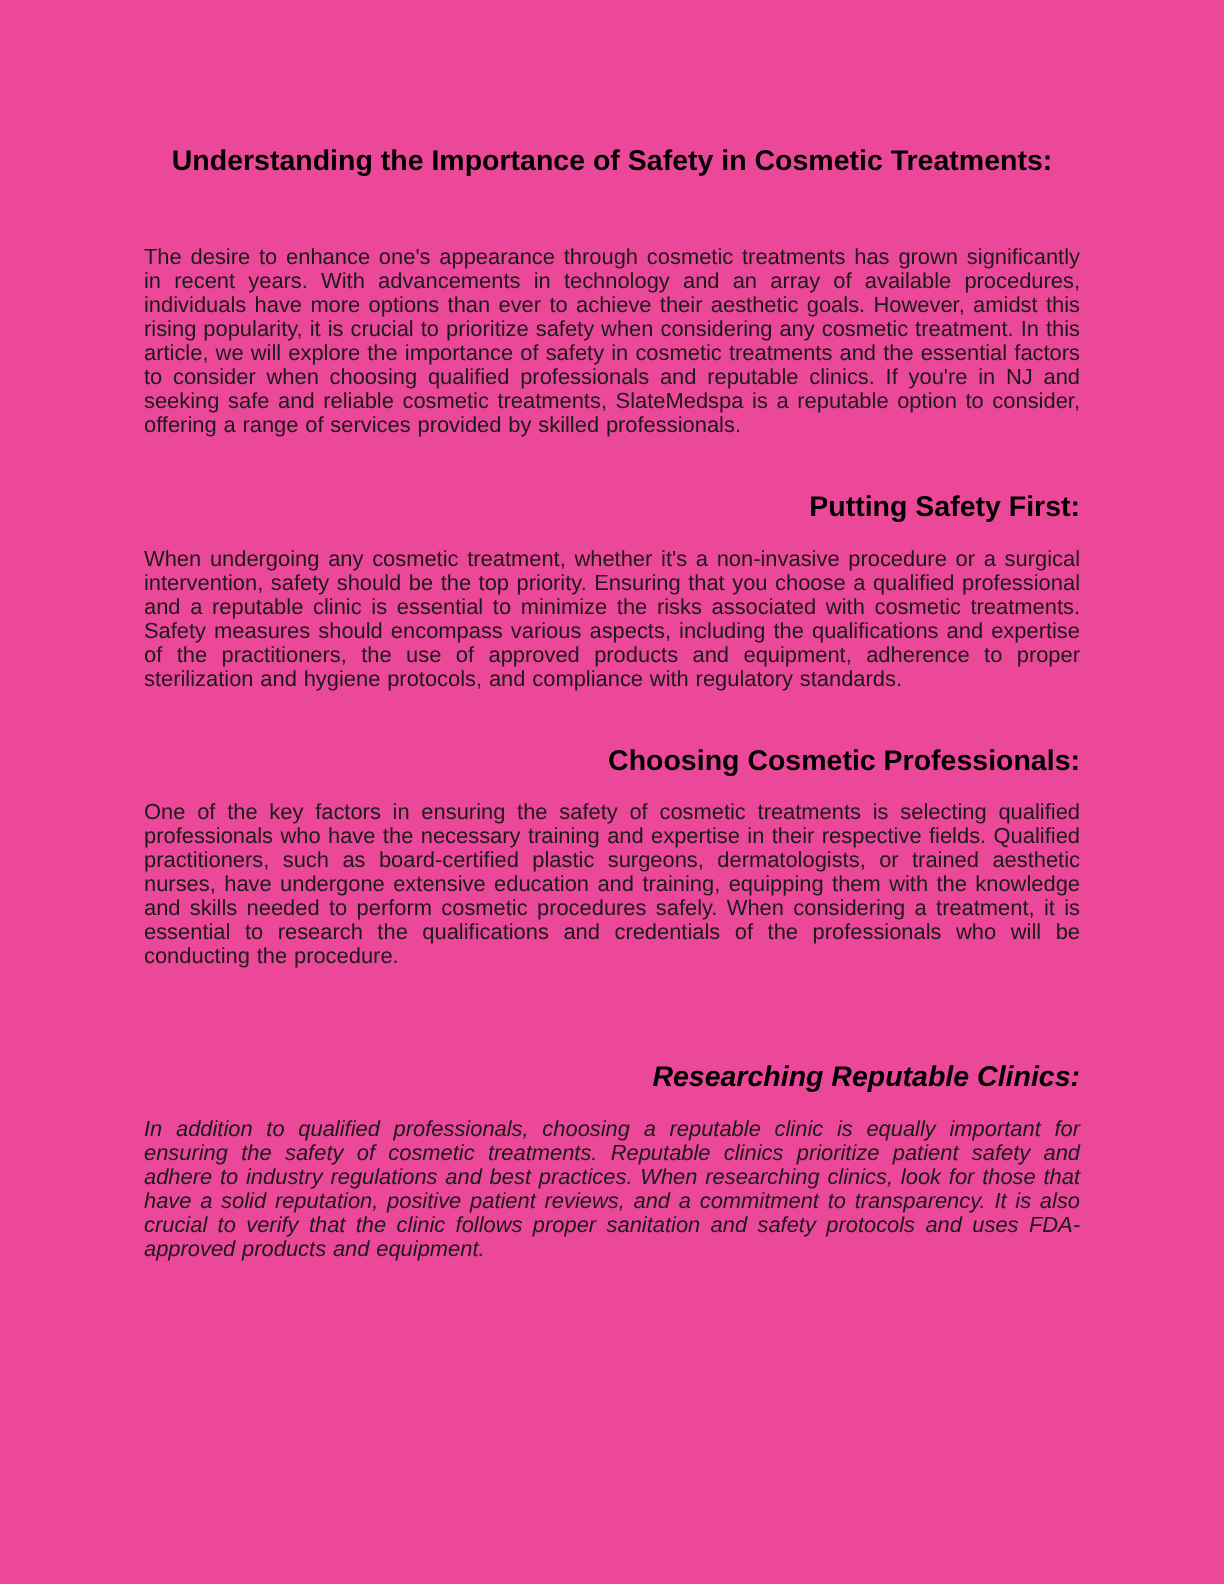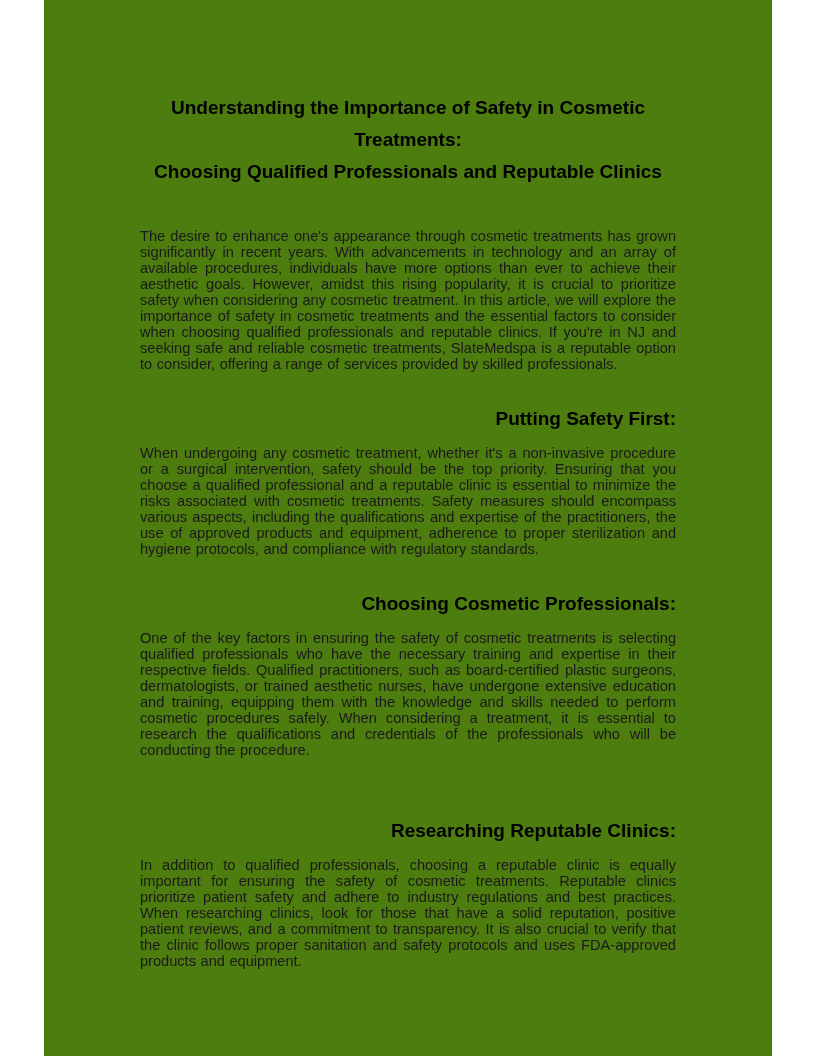--- a/index.html
+++ b/index.html
@@ -2,24 +2,24 @@
 <html><head>
 <meta charset="utf-8">
 <style>
   * { margin: 0; padding: 0; box-sizing: border-box; }
 
   html, body {
     background: #ffffff;
   }
 
   .page {
-    width: 728px;
+    width: 816px;
     height: 1056px;
     margin: 0 auto;
-    background: #4d7c0f;
+    background: #ec4899;
     padding: 92px 96px 60px 96px;
     font-family: "Liberation Sans", sans-serif;
     color: #1a1a1a;
     overflow: hidden;
   }
 
   .doc-title {
     font-size: 19px;
     font-weight: 700;
     color: #000000;
@@ -40,38 +40,38 @@
     color: #1a1a1a;
     word-spacing: 0.5px;
   }
 
   .doc-section {
     margin-top: 36px;
   }
 
   .doc-section.extra-gap {
     margin-top: 62px;
+    font-style: italic;
   }
 
   .section-heading {
     font-size: 19px;
     font-weight: 700;
     color: #000000;
     margin-bottom: 15px;
     text-align: right;
   }
 </style>
 </head>
 <body>
 
 <div class="page">
 
   <h1 class="doc-title">
     <span class="title-line">Understanding the Importance of Safety in Cosmetic Treatments:</span>
-    <span class="title-line">Choosing Qualified Professionals and Reputable Clinics</span>
   </h1>
 
   <p class="body-text">The desire to enhance one's appearance through cosmetic treatments has grown significantly in recent years. With advancements in technology and an array of available procedures, individuals have more options than ever to achieve their aesthetic goals. However, amidst this rising popularity, it is crucial to prioritize safety when considering any cosmetic treatment. In this article, we will explore the importance of safety in cosmetic treatments and the essential factors to consider when choosing qualified professionals and reputable clinics. If you're in NJ and seeking safe and reliable cosmetic treatments, SlateMedspa is a reputable option to consider, offering a range of services provided by skilled professionals.</p>
 
   <section class="doc-section">
     <h2 class="section-heading">Putting Safety First:</h2>
     <p class="body-text">When undergoing any cosmetic treatment, whether it's a non-invasive procedure or a surgical intervention, safety should be the top priority. Ensuring that you choose a qualified professional and a reputable clinic is essential to minimize the risks associated with cosmetic treatments. Safety measures should encompass various aspects, including the qualifications and expertise of the practitioners, the use of approved products and equipment, adherence to proper sterilization and hygiene protocols, and compliance with regulatory standards.</p>
   </section>
 
   <section class="doc-section">

